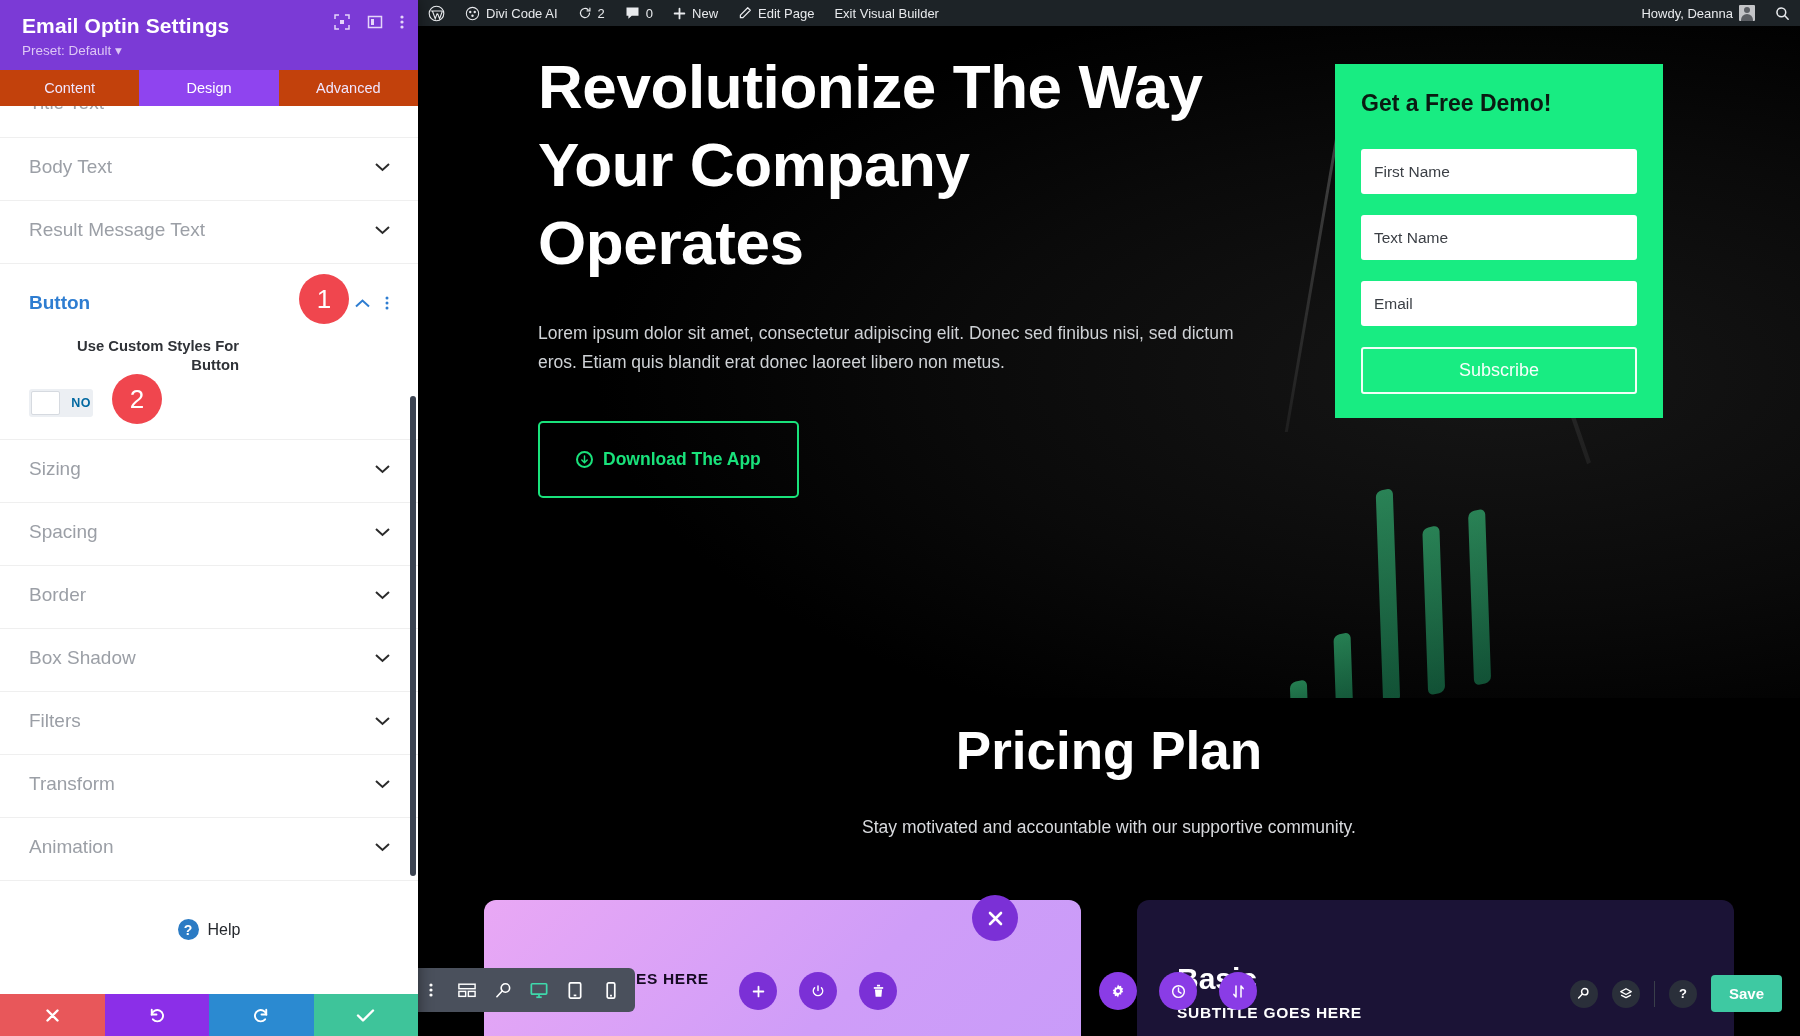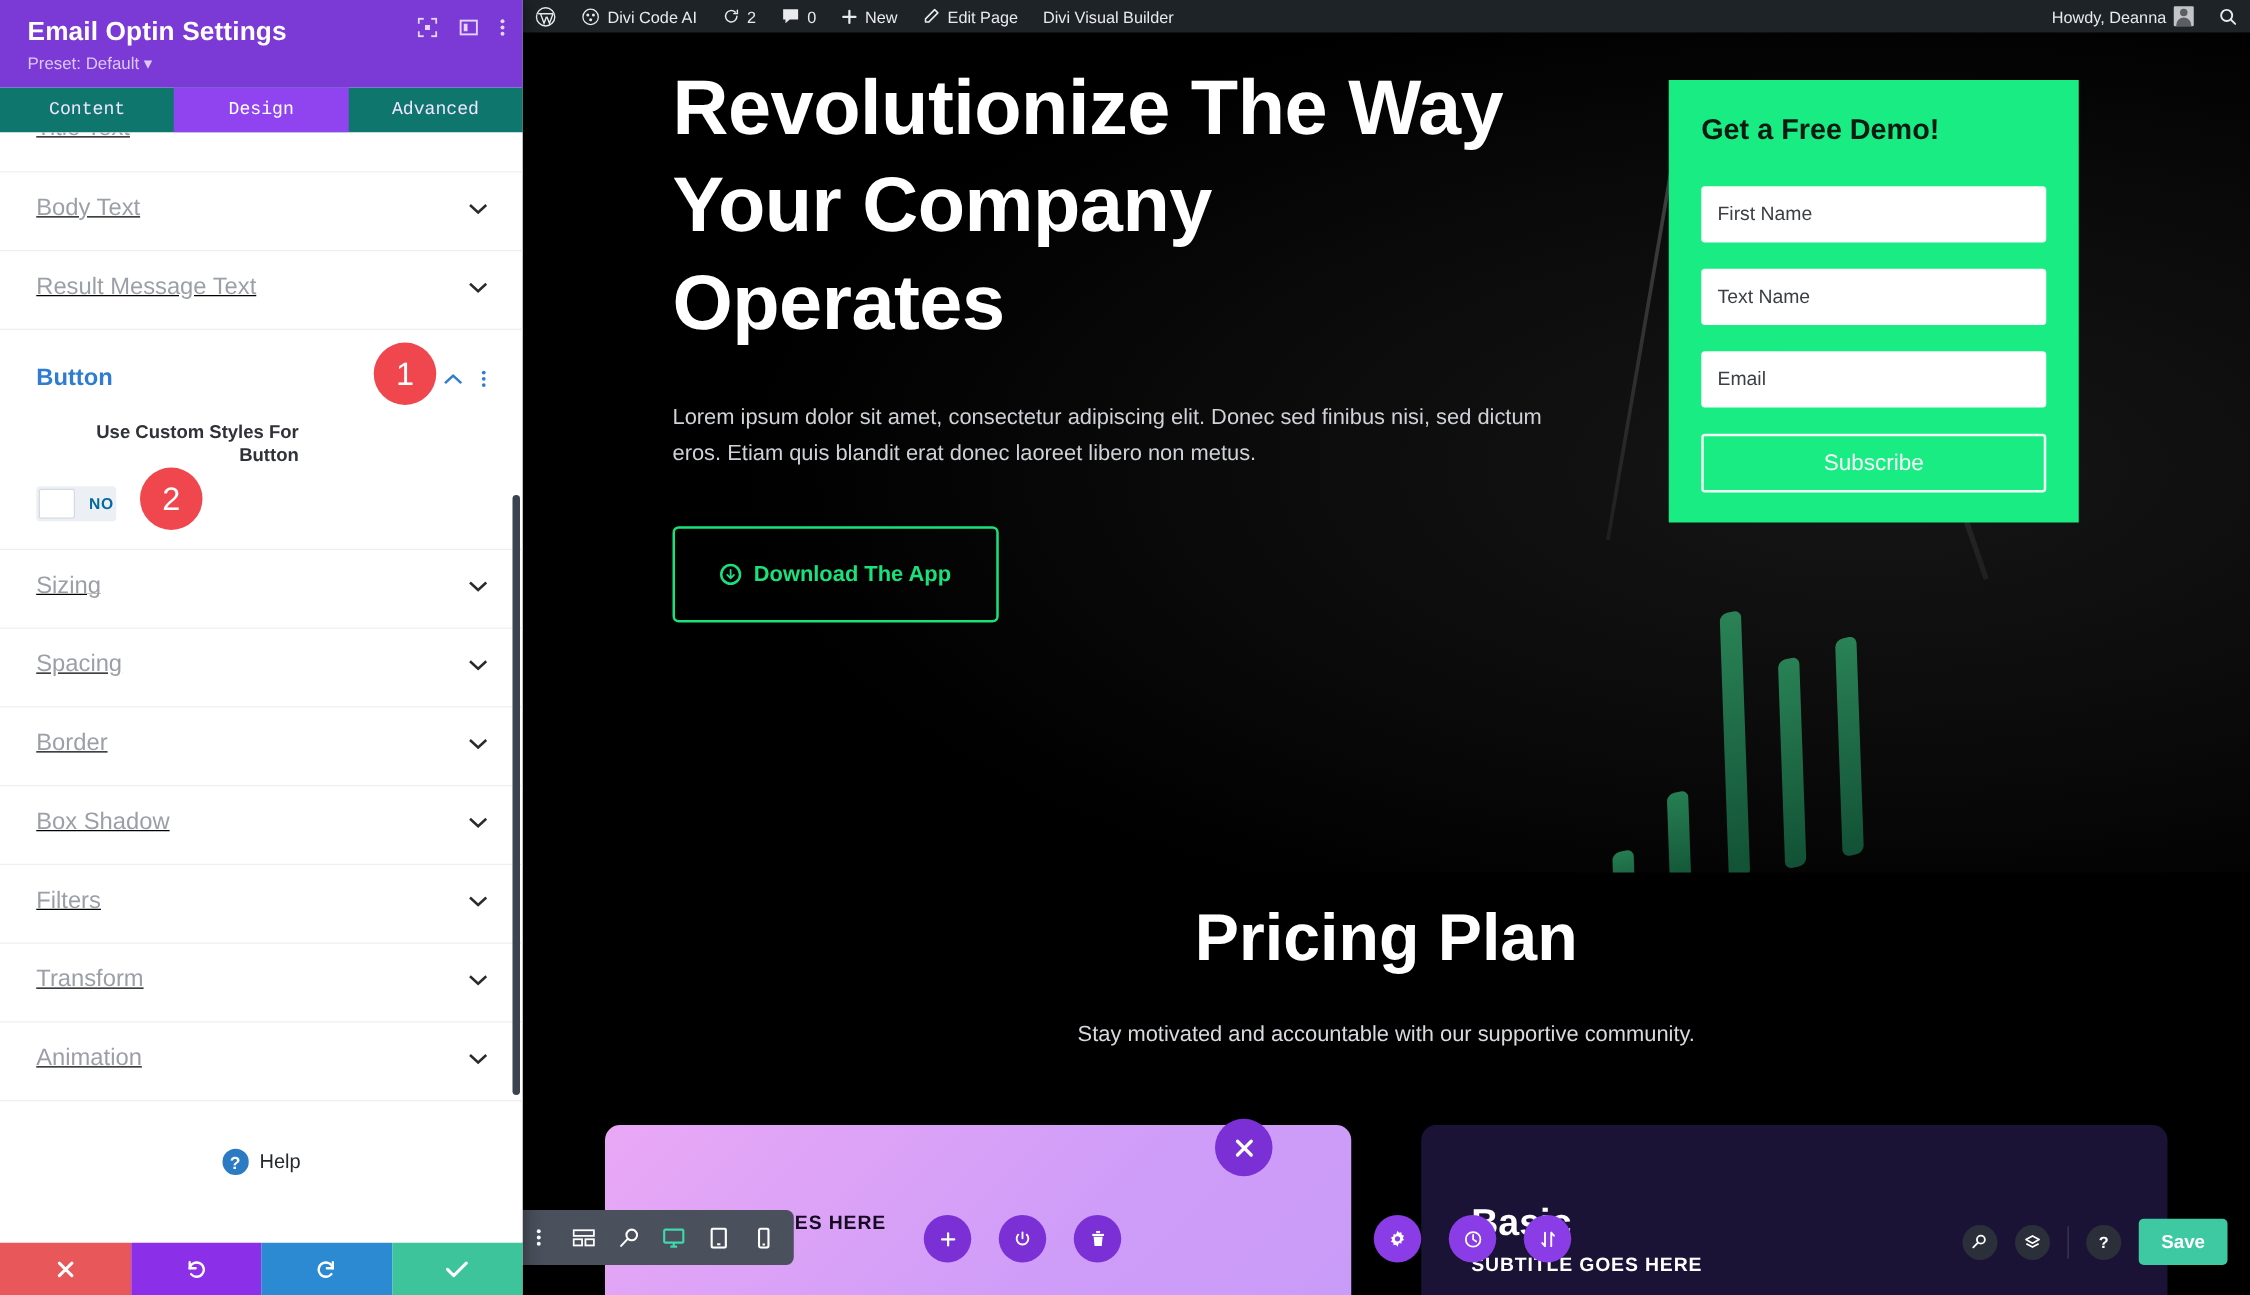--- a/index.html
+++ b/index.html
@@ -10,27 +10,27 @@
   #settings-panel{
     position:absolute; left:0; top:0; width:418px; height:1036px;
     background:#fff; display:flex; flex-direction:column; z-index:40;
     box-shadow:0 0 14px rgba(0,0,0,.45);
   }
   .panel-head{ background:#7b3ad6; padding:14px 20px 12px 22px; position:relative;}
   .panel-title{ color:#fff; font-size:21px; font-weight:bold; letter-spacing:.1px;}
   .panel-preset{ color:#ddc7f5; font-size:13.5px; margin-top:4px;}
   .panel-head-icons{ position:absolute; right:14px; top:14px; display:flex; gap:17px; align-items:center;}
   .phi{ color:#e5d5fa; cursor:pointer; display:flex; }
-  .panel-tabs{ display:flex; background:#0f766e; height:36px;font-family:Liberation Mono, monospace;}
+  .panel-tabs{ display:flex; background:#c2410c; height:36px;}
   .ptab{ flex:1; display:flex; align-items:center; justify-content:center;
          color:#f0e6ff; font-size:14.5px; cursor:pointer;}
   .ptab.active{ background:#8f44ef; color:#fff; }
   .panel-scroll{ flex:1; overflow:hidden; position:relative; background:#fff;}
   .acc-row{ height:63px; display:flex; align-items:center; justify-content:space-between;
-            padding:0 28px 4px 29px; border-bottom:1px solid #efefef; cursor:pointer;text-decoration:underline;}
+            padding:0 28px 4px 29px; border-bottom:1px solid #efefef; cursor:pointer;}
   .acc-row .lbl{ font-size:19px; color:#9b9fa6; font-weight:400; }
   .acc-row.partial{ height:32px; align-items:flex-start; }
   .acc-row.partial .lbl{ position:relative; top:-14px;}
   .chev{ color:#2b2b2b; font-size:13px; }
   .acc-open{ padding:28px 29px 22px 29px; border-bottom:1px solid #efefef; position:relative;}
   .acc-open .title{ font-size:19px; color:#2e7dd1; }
   .acc-open .hdr{ display:flex; align-items:center; justify-content:space-between;font-weight:bold;}
   .hdr-icons{ display:flex; align-items:center; gap:15px; }
   .chev-up{ color:#2e7dd1; font-size:14px; }
   .dots-v{ color:#2e7dd1; font-size:15px; letter-spacing:0; line-height:6px;}
@@ -362,21 +362,21 @@
       </svg>
     <span>New</span>
   </div>
   <div class="ab-item">
     <svg width="14" height="14" viewBox="0 0 18 18" fill="none" stroke="#e8eaed" stroke-width="1.6" stroke-linejoin="round">
         <path d="M12.5 2.2l3.3 3.3L6.4 15H3.1v-3.3z"></path>
       </svg>
     <span>Edit Page</span>
   </div>
   <div class="ab-item">
-    <span>Divi Visual Builder</span>
+    <span>Exit Visual Builder</span>
   </div>
 
   <div class="ab-right">
     <div class="ab-item">
       <span>Howdy, Deanna</span>
       <span class="ab-avatar"></span>
     </div>
     <div class="ab-item">
       <svg width="15" height="15" viewBox="0 0 18 18" fill="none" stroke="#e8eaed" stroke-width="1.8" stroke-linecap="round">
           <circle cx="7.6" cy="7.6" r="5.3"></circle>

